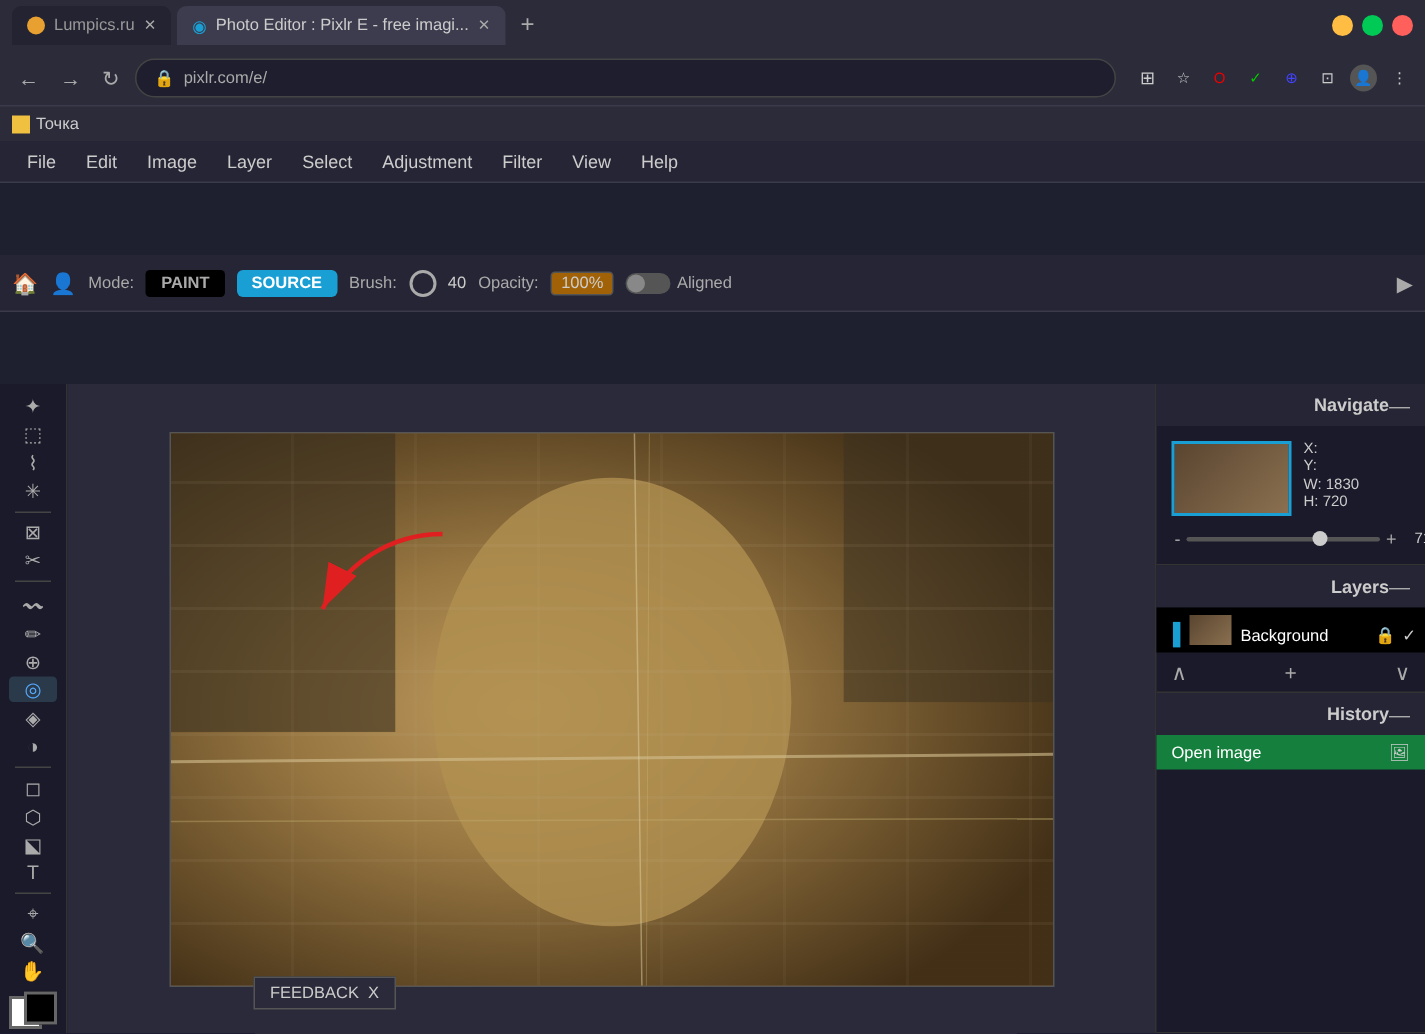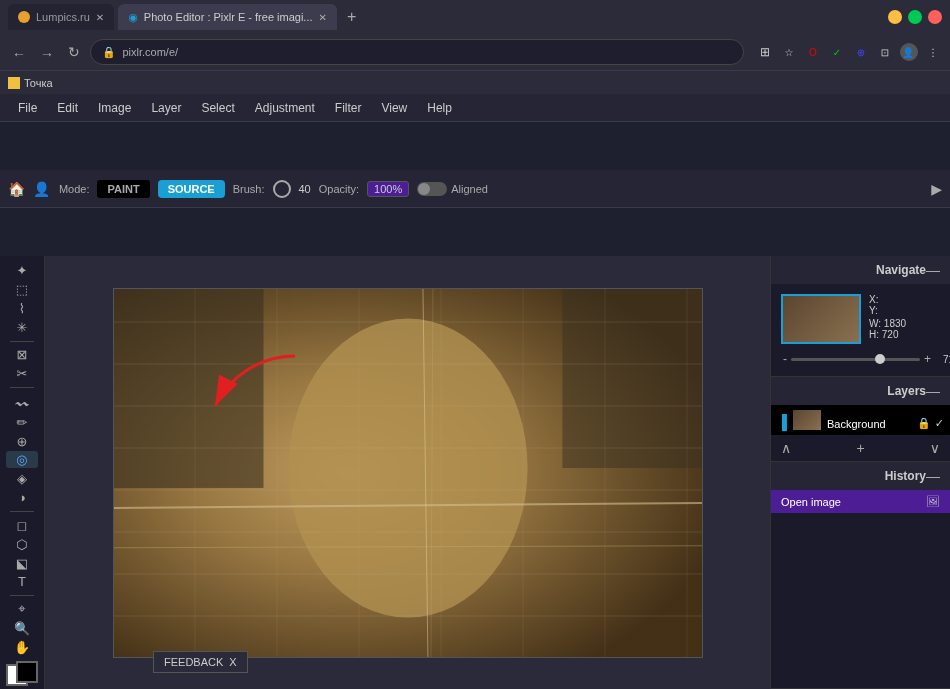--- a/index.html
+++ b/index.html
@@ -40,21 +40,21 @@
     .toolbar-home { color: #ccc; font-size: 14px; cursor: pointer; }
     .toolbar-person { color: #ccc; font-size: 14px; cursor: pointer; }
     .mode-label { color: #aaa; font-size: 11px; }
     .mode-btn { padding: 3px 10px; border: none; border-radius: 3px; cursor: pointer; font-size: 11px; font-weight: bold; }
     .mode-paint { background: #000000; color: #aaa; }
     .mode-source { background: #1a9fd4; color: #fff; border-radius: 4px; }
     .brush-label { color: #aaa; font-size: 11px; }
     .brush-circle { width: 18px; height: 18px; border: 2px solid #aaa; border-radius: 50%; background: transparent; display: inline-block; }
     .brush-size { color: #ccc; font-size: 11px; }
     .opacity-label { color: #aaa; font-size: 11px; }
-    .opacity-val { background: #4c1d95; color: #ccc; border: 1px solid #555; border-radius: 3px; padding: 1px 6px; font-size: 11px; }
+    .opacity-val { background: #a16207; color: #ccc; border: 1px solid #555; border-radius: 3px; padding: 1px 6px; font-size: 11px; }
     .toggle-aligned { display: flex; align-items: center; gap: 4px; }
     .toggle-track { width: 30px; height: 14px; background: #555; border-radius: 7px; cursor: pointer; position: relative; }
     .toggle-knob { width: 12px; height: 12px; background: #888; border-radius: 50%; position: absolute; top: 1px; left: 1px; }
     .aligned-label { color: #aaa; font-size: 11px; }
     .toolbar-right { margin-left: auto; color: #aaa; font-size: 14px; cursor: pointer; }
 
     
     .main-content { display: flex; flex: 1; overflow: hidden; }
 
     
@@ -63,21 +63,21 @@
     .tool-sep { width: 24px; height: 1px; background: #444; margin: 3px 0; }
     .color-swatch { width: 32px; height: 32px; position: relative; margin-top: 6px; cursor: pointer; }
     .color-front { width: 22px; height: 22px; background: #fff; border: 2px solid #666; position: absolute; top: 0; left: 0; }
     .color-back { width: 22px; height: 22px; background: #000; border: 2px solid #666; position: absolute; bottom: 0; right: 0; }
 
     
     .canvas-area { flex: 1; background: #2a2a3a; display: flex; align-items: center; justify-content: center; position: relative; overflow: hidden; }
     .canvas-image { width: 590px; height: 370px; background: #6b5a3a; border: 1px solid #555; overflow: hidden; position: relative; }
     .canvas-img-fill { width: 100%; height: 100%; background: linear-gradient(135deg, #5a4530 0%, #8a7050 30%, #4a3520 60%, #7a6040 100%); display: flex; align-items: center; justify-content: center; }
     .img-overlay { position: absolute; top: 0; left: 0; width: 100%; height: 100%; background: repeating-linear-gradient(0deg, transparent, transparent 40px, rgba(200,180,150,0.08) 40px, rgba(200,180,150,0.08) 42px), repeating-linear-gradient(90deg, transparent, transparent 80px, rgba(200,180,150,0.05) 80px, rgba(200,180,150,0.05) 82px); }
-    .feedback-btn { position: absolute; bottom: 16px; left: 108px; background: #2a2a3a; border: 1px solid #555; color: #ccc; padding: 4px 10px; font-size: 11px; cursor: pointer; display: flex; align-items: center; gap: 6px; }
+    .feedback-btn { position: absolute; bottom: 16px; left: 124px; background: #2a2a3a; border: 1px solid #555; color: #ccc; padding: 4px 10px; font-size: 11px; cursor: pointer; display: flex; align-items: center; gap: 6px; }
 
     
     .right-panel { width: 180px; background: #1a1a2a; display: flex; flex-direction: column; border-left: 1px solid #333; }
     .panel-section { border-bottom: 1px solid #333; }
     .panel-header { display: flex; align-items: center; justify-content: space-between; padding: 6px 10px; background: #252535; }
     .panel-title { color: #ccc; font-size: 12px; font-weight: bold; text-align: right; flex: 1; }
     .panel-minus { color: #aaa; cursor: pointer; font-size: 14px; }
 
     
     .navigate-section { padding: 6px; }
@@ -93,21 +93,21 @@
     .layer-item { display: flex; align-items: flex-end; background: #000000; padding: 5px 6px; gap: 6px; cursor: pointer; }
     .layer-thumb { width: 28px; height: 20px; background: linear-gradient(135deg, #5a4530, #8a7050); flex-shrink: 0; }
     .layer-name { color: #fff; font-size: 11px; flex: 1; }
     .layer-icons { display: flex; gap: 4px; }
     .layer-icon { color: #ccc; font-size: 11px; }
     .layer-controls { display: flex; align-items: center; justify-content: space-between; padding: 5px 10px; }
     .layer-ctrl-btn { color: #aaa; cursor: pointer; font-size: 14px; background: none; border: none; }
 
     
     .history-section { flex: 1; }
-    .history-item { display: flex; align-items: center; background: #4c1d95; padding: 5px 10px; gap: 6px; cursor: pointer; }
+    .history-item { display: flex; align-items: center; background: #15803d; padding: 5px 10px; gap: 6px; cursor: pointer; }
     .history-label { color: #fff; font-size: 11px; flex: 1; }
     .history-icon { color: #ccc; font-size: 11px; }
   </style>
 </head>
 <body>
 
 <div class="browser-chrome">
 
   <div class="title-bar">
     <div class="tab inactive">

